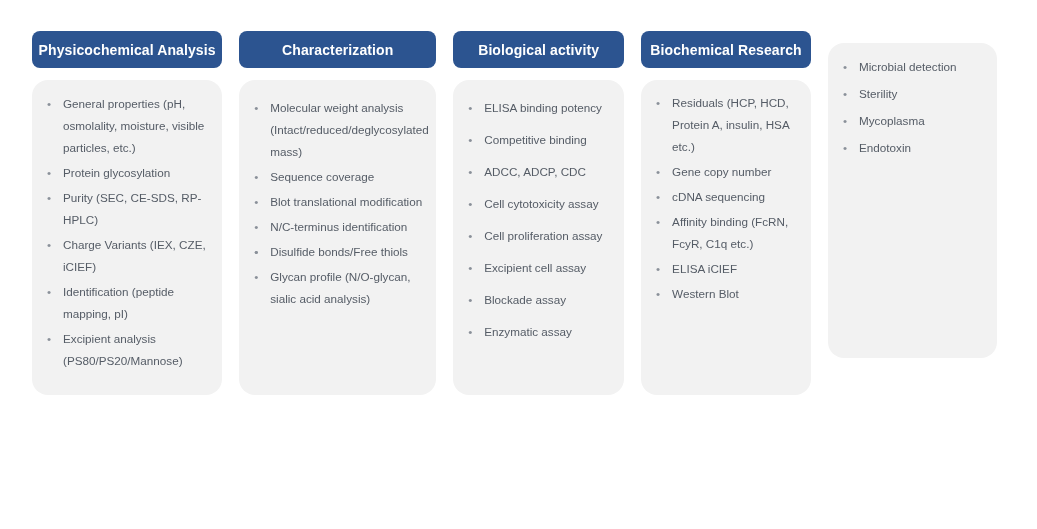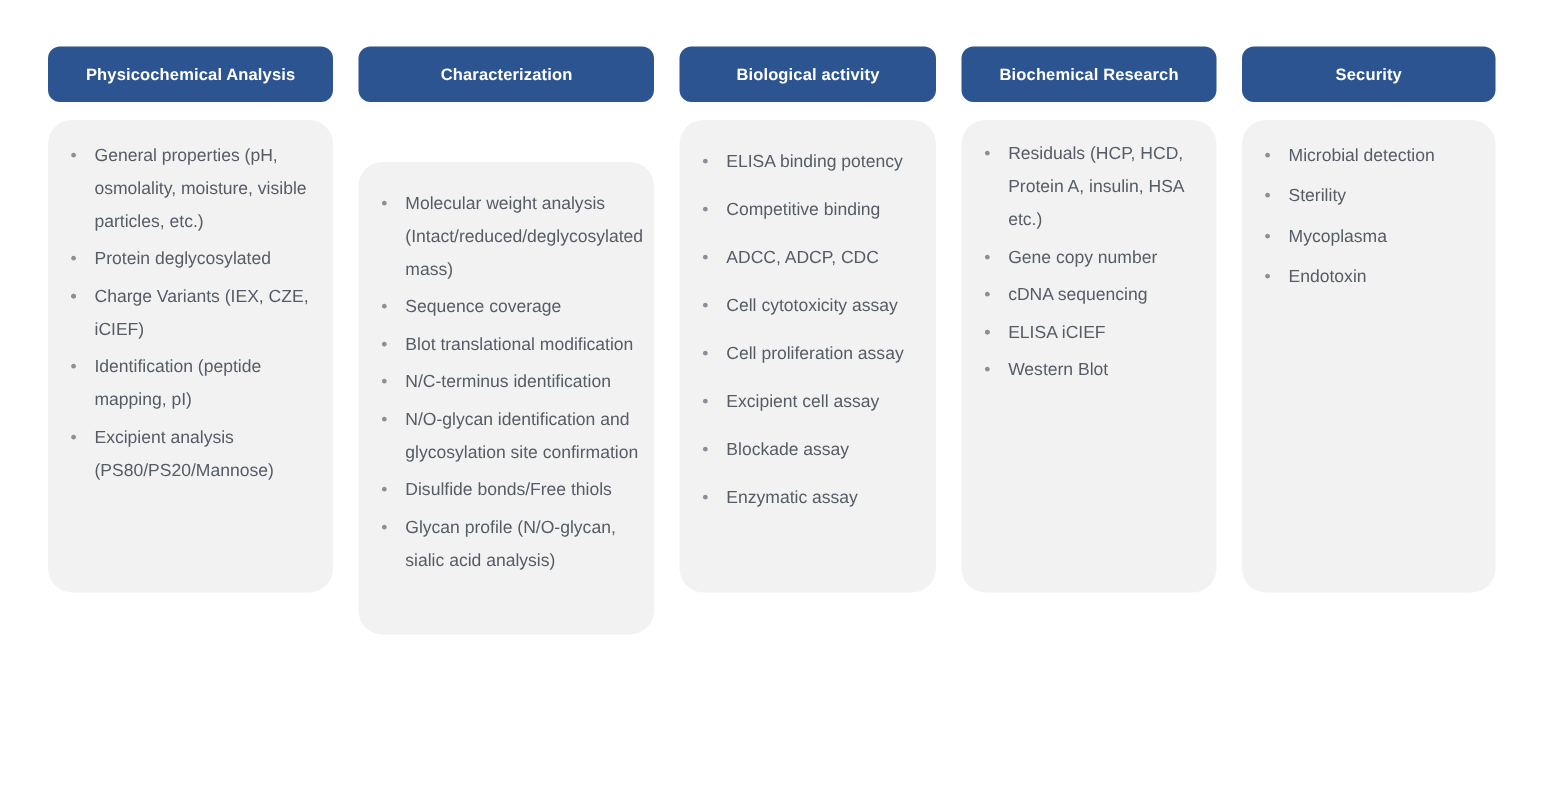--- a/index.html
+++ b/index.html
@@ -26,34 +26,34 @@
     gap: 17px;
     width: 965px;
   }
   .column {
     display: flex;
     flex-direction: column;
     align-items: stretch;
   }
   
   .col-0 { width: 197px; }
-  .col-1 { width: 197px; gap: 28px; }
+  .col-1 { width: 197px; }
   .col-2 { width: 177px; }
   .col-3 { width: 176px; }
   .col-4 { width: 175px; }
 
   .col-header {
     background: #2c5490;
     color: #ffffff;
     border-radius: 8px;
     height: 37px;
     display: flex;
     align-items: center;
     justify-content: center;
-    font-size: 11px;
+    font-size: 14px;
     font-weight: bold;
     letter-spacing: 0.1px;
     text-align: center;
     padding: 0 6px;
     box-sizing: border-box;
     white-space: nowrap;
   }
   .col-card {
     margin-top: 12px;
     background: #f2f2f2;
@@ -98,38 +98,38 @@
 <body>
 
 <div id="board">
   <div class="columns">
 
     <div class="column col-0">
       <div class="col-header">Physicochemical Analysis</div>
       <div class="col-card">
         <ul class="bullets">
           <li><span class="dot">•</span><span>General properties (pH, osmolality, moisture, visible particles, etc.)</span></li>
-          <li><span class="dot">•</span><span>Protein deglycosylated</span></li>
-          <li><span class="dot">•</span></li>
+          <li><span class="dot">•</span><span>Protein glycosylation</span></li>
+          <li><span class="dot">•</span><span>Purity (SEC,  CE-SDS, RP-HPLC)</span></li>
           <li><span class="dot">•</span><span>Charge Variants (IEX, CZE, iCIEF)</span></li>
           <li><span class="dot">•</span><span>Identification (peptide mapping, pI)</span></li>
           <li><span class="dot">•</span><span>Excipient analysis (PS80/PS20/Mannose)</span></li>
         </ul>
       </div>
     </div>
 
     <div class="column col-1">
       <div class="col-header">Characterization</div>
       <div class="col-card">
         <ul class="bullets">
           <li><span class="dot">•</span><span>Molecular weight analysis (Intact/reduced/deglycosylated mass)</span></li>
           <li><span class="dot">•</span><span>Sequence coverage</span></li>
           <li><span class="dot">•</span><span>Blot translational modification</span></li>
           <li><span class="dot">•</span><span>N/C-terminus identification</span></li>
-          <li><span class="dot">•</span><span>N/O-glycan identification and glycosylation site confirmation</span></li>
+          <li><span class="dot">•</span></li>
           <li><span class="dot">•</span><span>Disulfide bonds/Free thiols</span></li>
           <li><span class="dot">•</span><span>Glycan profile (N/O-glycan, sialic acid analysis)</span></li>
         </ul>
       </div>
     </div>
 
     <div class="column col-2">
       <div class="col-header">Biological activity</div>
       <div class="col-card">
         <ul class="bullets">
@@ -145,29 +145,28 @@
       </div>
     </div>
 
     <div class="column col-3">
       <div class="col-header">Biochemical Research</div>
       <div class="col-card">
         <ul class="bullets">
           <li><span class="dot">•</span><span>Residuals (HCP, HCD, Protein A, insulin, HSA etc.)</span></li>
           <li><span class="dot">•</span><span>Gene copy number</span></li>
           <li><span class="dot">•</span><span>cDNA sequencing</span></li>
-          <li><span class="dot">•</span></li>
+          <li><span class="dot">•</span><span>Affinity binding (FcRN, FcyR, C1q etc.)</span></li>
           <li><span class="dot">•</span><span>ELISA iCIEF</span></li>
           <li><span class="dot">•</span><span>Western Blot</span></li>
         </ul>
       </div>
     </div>
 
     <div class="column col-4">
-      <div class="col-header">Security</div>
       <div class="col-card">
         <ul class="bullets">
           <li><span class="dot">•</span><span>Microbial detection</span></li>
           <li><span class="dot">•</span><span>Sterility</span></li>
           <li><span class="dot">•</span><span>Mycoplasma</span></li>
           <li><span class="dot">•</span><span>Endotoxin</span></li>
         </ul>
       </div>
     </div>
 

